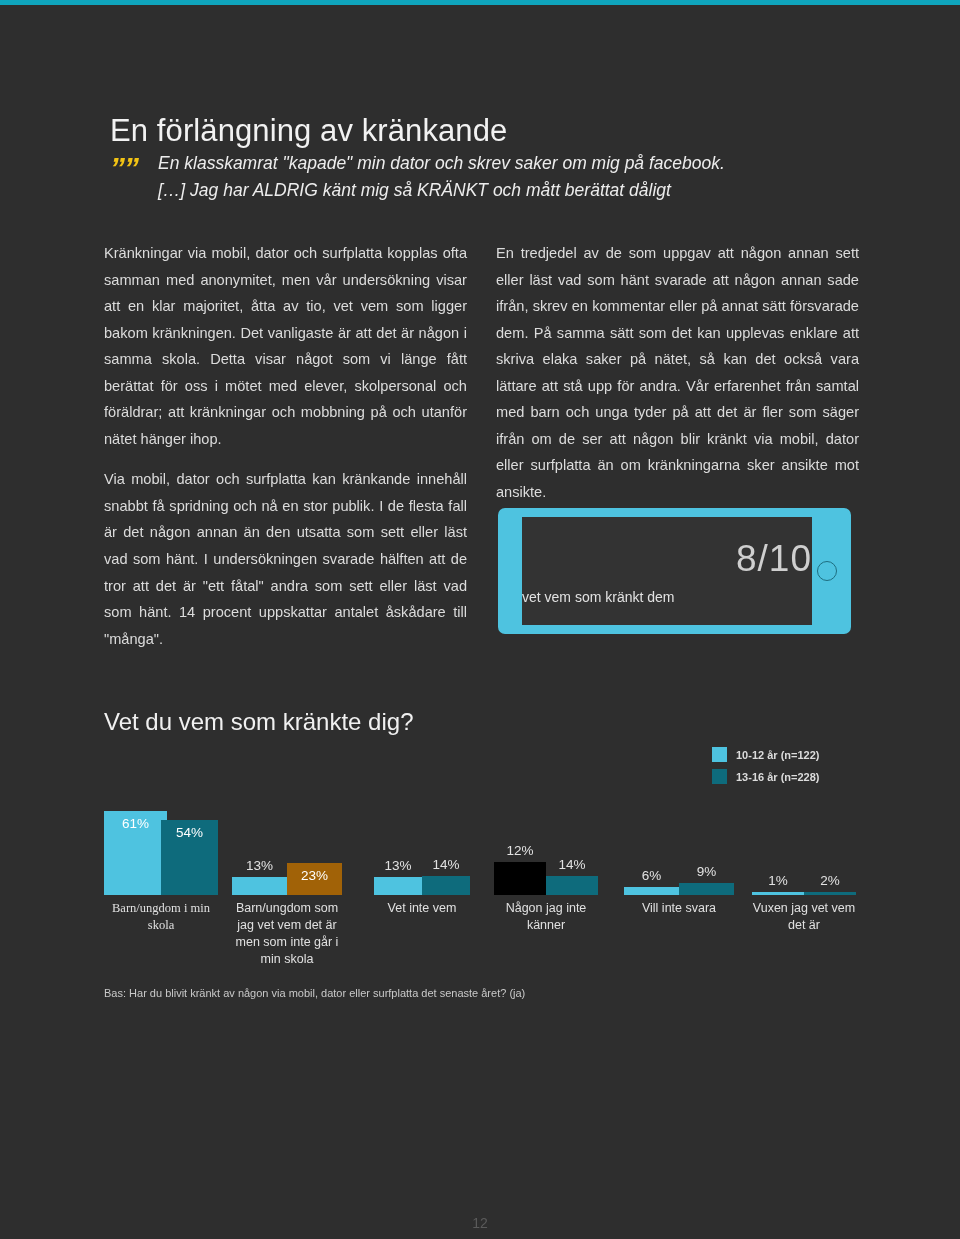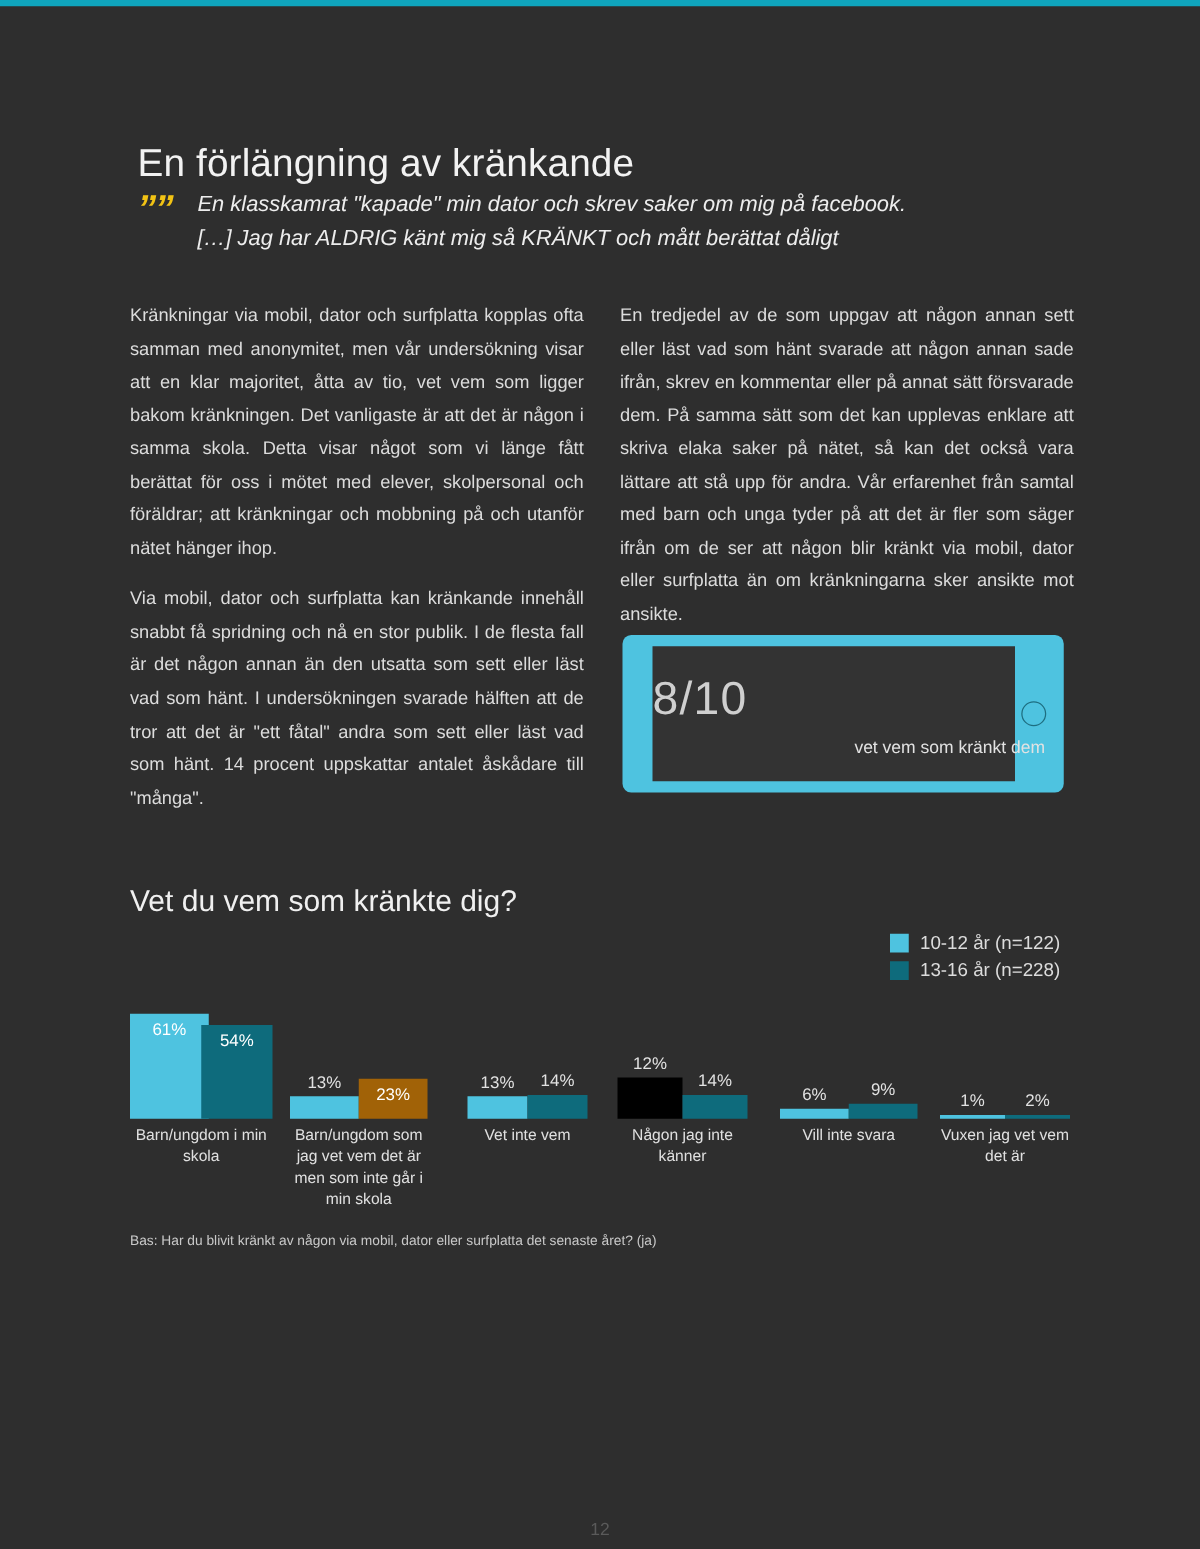--- a/index.html
+++ b/index.html
@@ -97,35 +97,34 @@
     height: 20px;
     border: 1.5px solid #1e6e80;
     border-radius: 50%;
     box-sizing: border-box;
   }
   .tablet-big {
     position: absolute;
     left: 0;
     top: 21px;
     width: 100%;
-    text-align: left;
+    text-align: right;
     font-size: 37px;
     font-weight: 300;
     color: #cfcfcf;
     letter-spacing: 1px;
   }
   .tablet-sub {
     position: absolute;
     left: 0;
     top: 72px;
     width: 100%;
-    text-align: right;
+    text-align: left;
     font-size: 14px;
     color: #e2e2e2;
-    margin-left: 24px;
   }
   
   .chart-title {
     position: absolute;
     left: 104px;
     top: 708px;
     font-size: 24px;
     color: #f0f0f0;
   }
   .legend {
@@ -140,23 +139,24 @@
     height: 19px;
     margin-bottom: 3px;
   }
   .legend-swatch {
     width: 15px;
     height: 15px;
     flex: 0 0 15px;
     margin-right: 9px;
   }
   .legend-label {
-    font-size: 15px;
+    font-size: 11px;
     color: #dcdcdc;
     white-space: nowrap;
+    font-weight: bold;
   }
   .plot {
     position: absolute;
     left: 104px;
     top: 805px;
     width: 752px;
     height: 90px;
   }
   .group {
     position: absolute;
@@ -299,21 +299,21 @@
       <div class="bar" style="background: rgb(78, 195, 224); left: 0px; width: 52px; height: 3px;">
         <span class="bar-val above">1%</span>
       </div>
       <div class="bar" style="background: rgb(14, 107, 124); left: 52px; width: 52px; height: 3px;">
         <span class="bar-val above">2%</span>
       </div>
     </div>
   </div>
 
 <div class="cat-labels">
-    <div class="cat" style="left: 0px; width: 114px;">Barn/ungdom i min skola</div>
+    <div class="cat" style="left: 0px; width: 114px; font-family: Liberation Serif, serif;">Barn/ungdom i min skola</div>
     <div class="cat" style="left: 128px; width: 110px;">Barn/ungdom som jag vet vem det är men som inte går i min skola</div>
     <div class="cat" style="left: 270px; width: 96px;">Vet inte vem</div>
     <div class="cat" style="left: 390px; width: 104px;">Någon jag inte känner</div>
     <div class="cat" style="left: 520px; width: 110px;">Vill inte svara</div>
     <div class="cat" style="left: 648px; width: 104px;">Vuxen jag vet vem det är</div>
   </div>
 
 <div class="basenote">Bas: Har du blivit kränkt av någon via mobil, dator eller surfplatta det senaste året? (ja)</div>
 
 <div class="page-number">12</div>

